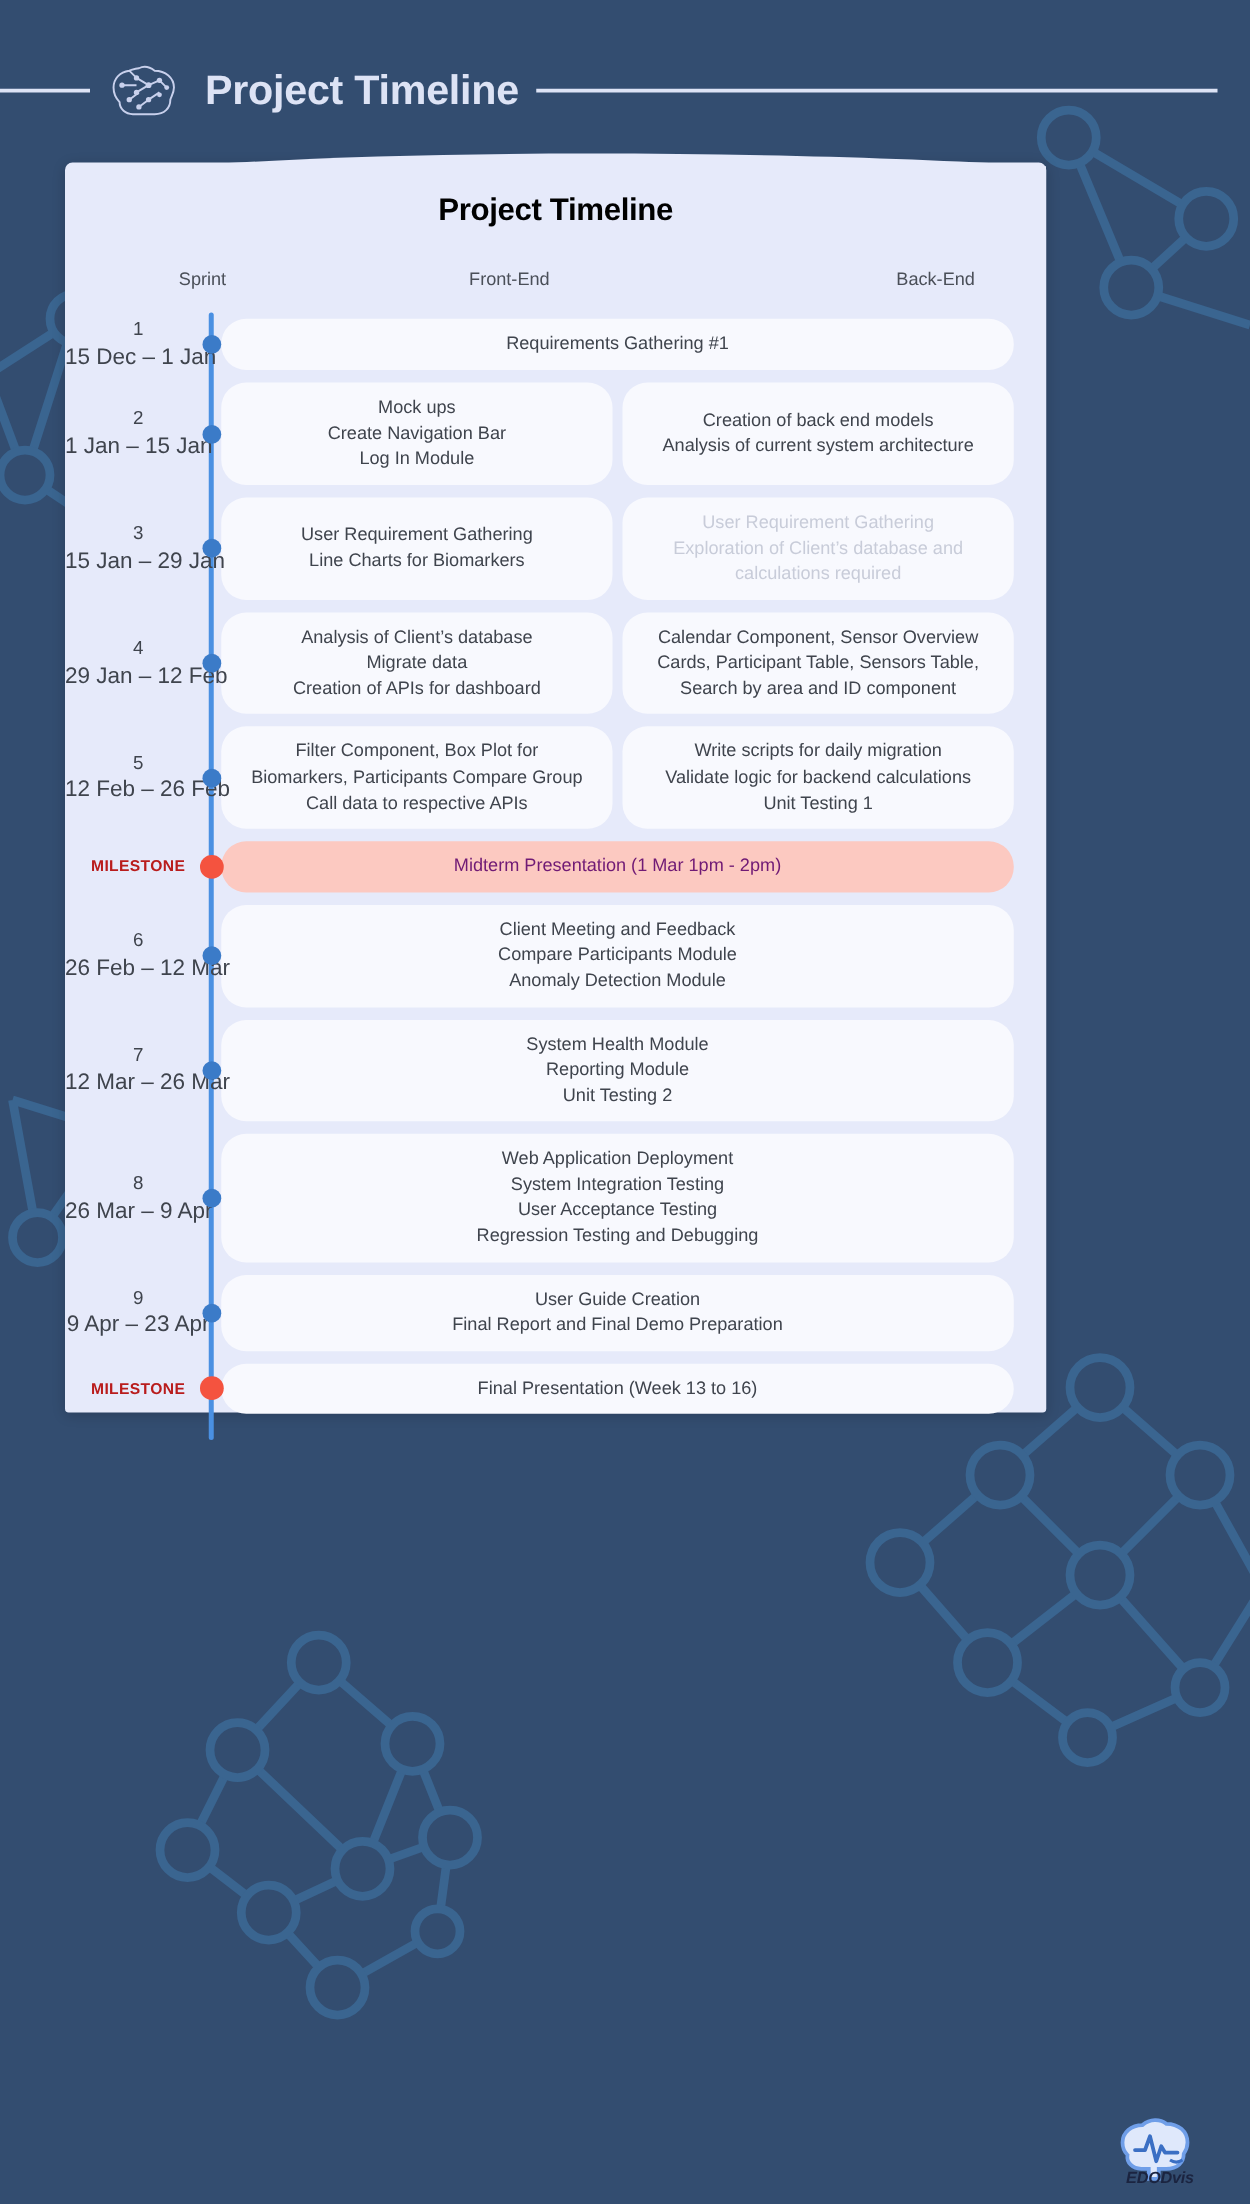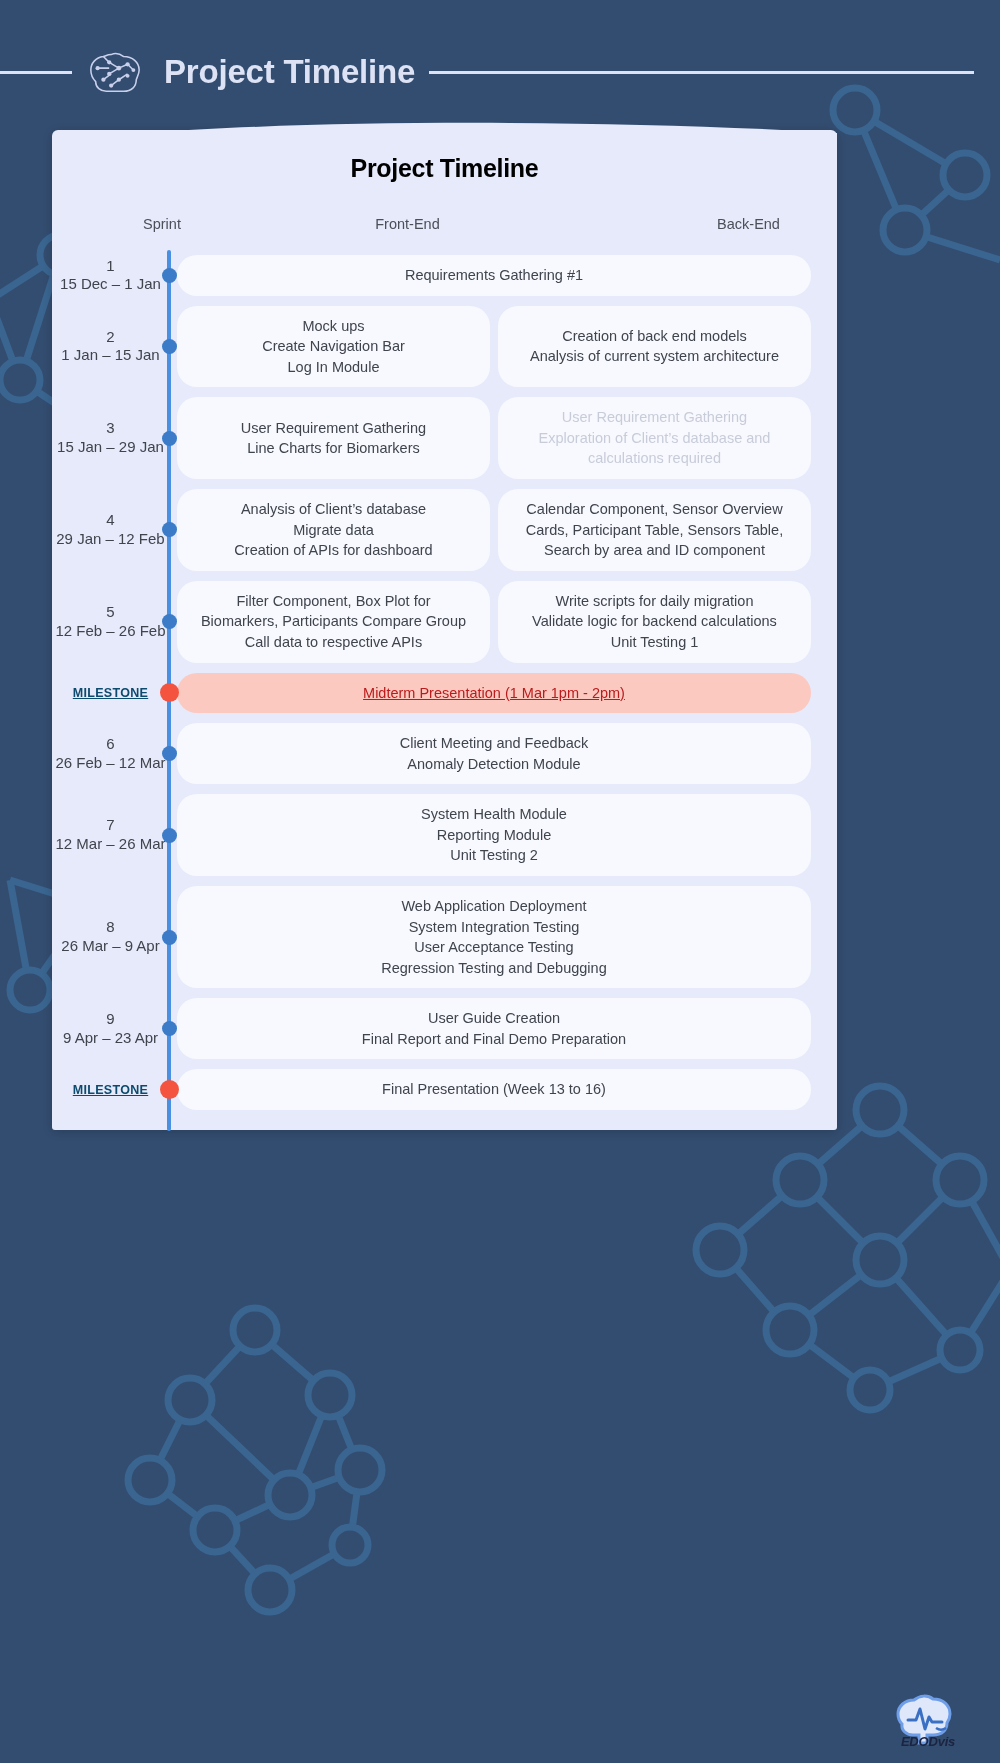--- a/index.html
+++ b/index.html
@@ -137,31 +137,30 @@
     text-align: center;
     position: relative;
     z-index: 3;
   }
   .sprint-num {
     font-size: 15px;
     color: #3f444d;
     line-height: 1.25;
   }
   .sprint-dates {
-    font-size: 15px;
+    font-size: 18px;
     color: #3f444d;
     line-height: 1.25;
     white-space: nowrap;
   }
   .milestone-label {
     font-size: 12.5px;
     font-weight: bold;
-    color: #0c4a6e;
+    color: #b91c1c;
     letter-spacing: 0.3px;
-    text-decoration: underline;
   }
 
   .dot {
     position: absolute;
     left: 110px;
     width: 15px;
     height: 15px;
     border-radius: 50%;
     background: #3b7bc8;
     z-index: 4;
@@ -191,22 +190,21 @@
     text-align: center;
     font-size: 14.5px;
     color: #3f444d;
     line-height: 1.42;
     padding: 10px 14px;
     flex: 1 1 0;
   }
   .bar.muted { color: #c8ccd9; }
   .bar.milestone {
     background: #fcc9c1;
-    color: #b91c1c;
-    text-decoration: underline;
+    color: #701a75;
   }
   .bar .lines { width: 100%; }
 
   
   .logo {
     position: absolute;
     right: 24px;
     bottom: 14px;
     width: 96px;
     text-align: center;
@@ -436,20 +434,21 @@
         <div class="row">
           <div class="sprint-cell">
             <div class="sprint-num">6</div>
             <div class="sprint-dates">26 Feb – 12 Mar</div>
           </div>
           <div class="dot"></div>
           <div class="bars">
             <div class="bar">
               <div class="lines">
                 <div>Client Meeting and Feedback</div>
+                <div>Compare Participants Module</div>
                 <div>Anomaly Detection Module</div>
               </div>
             </div>
           </div>
         </div>
         <div class="row">
           <div class="sprint-cell">
             <div class="sprint-num">7</div>
             <div class="sprint-dates">12 Mar – 26 Mar</div>
           </div>

